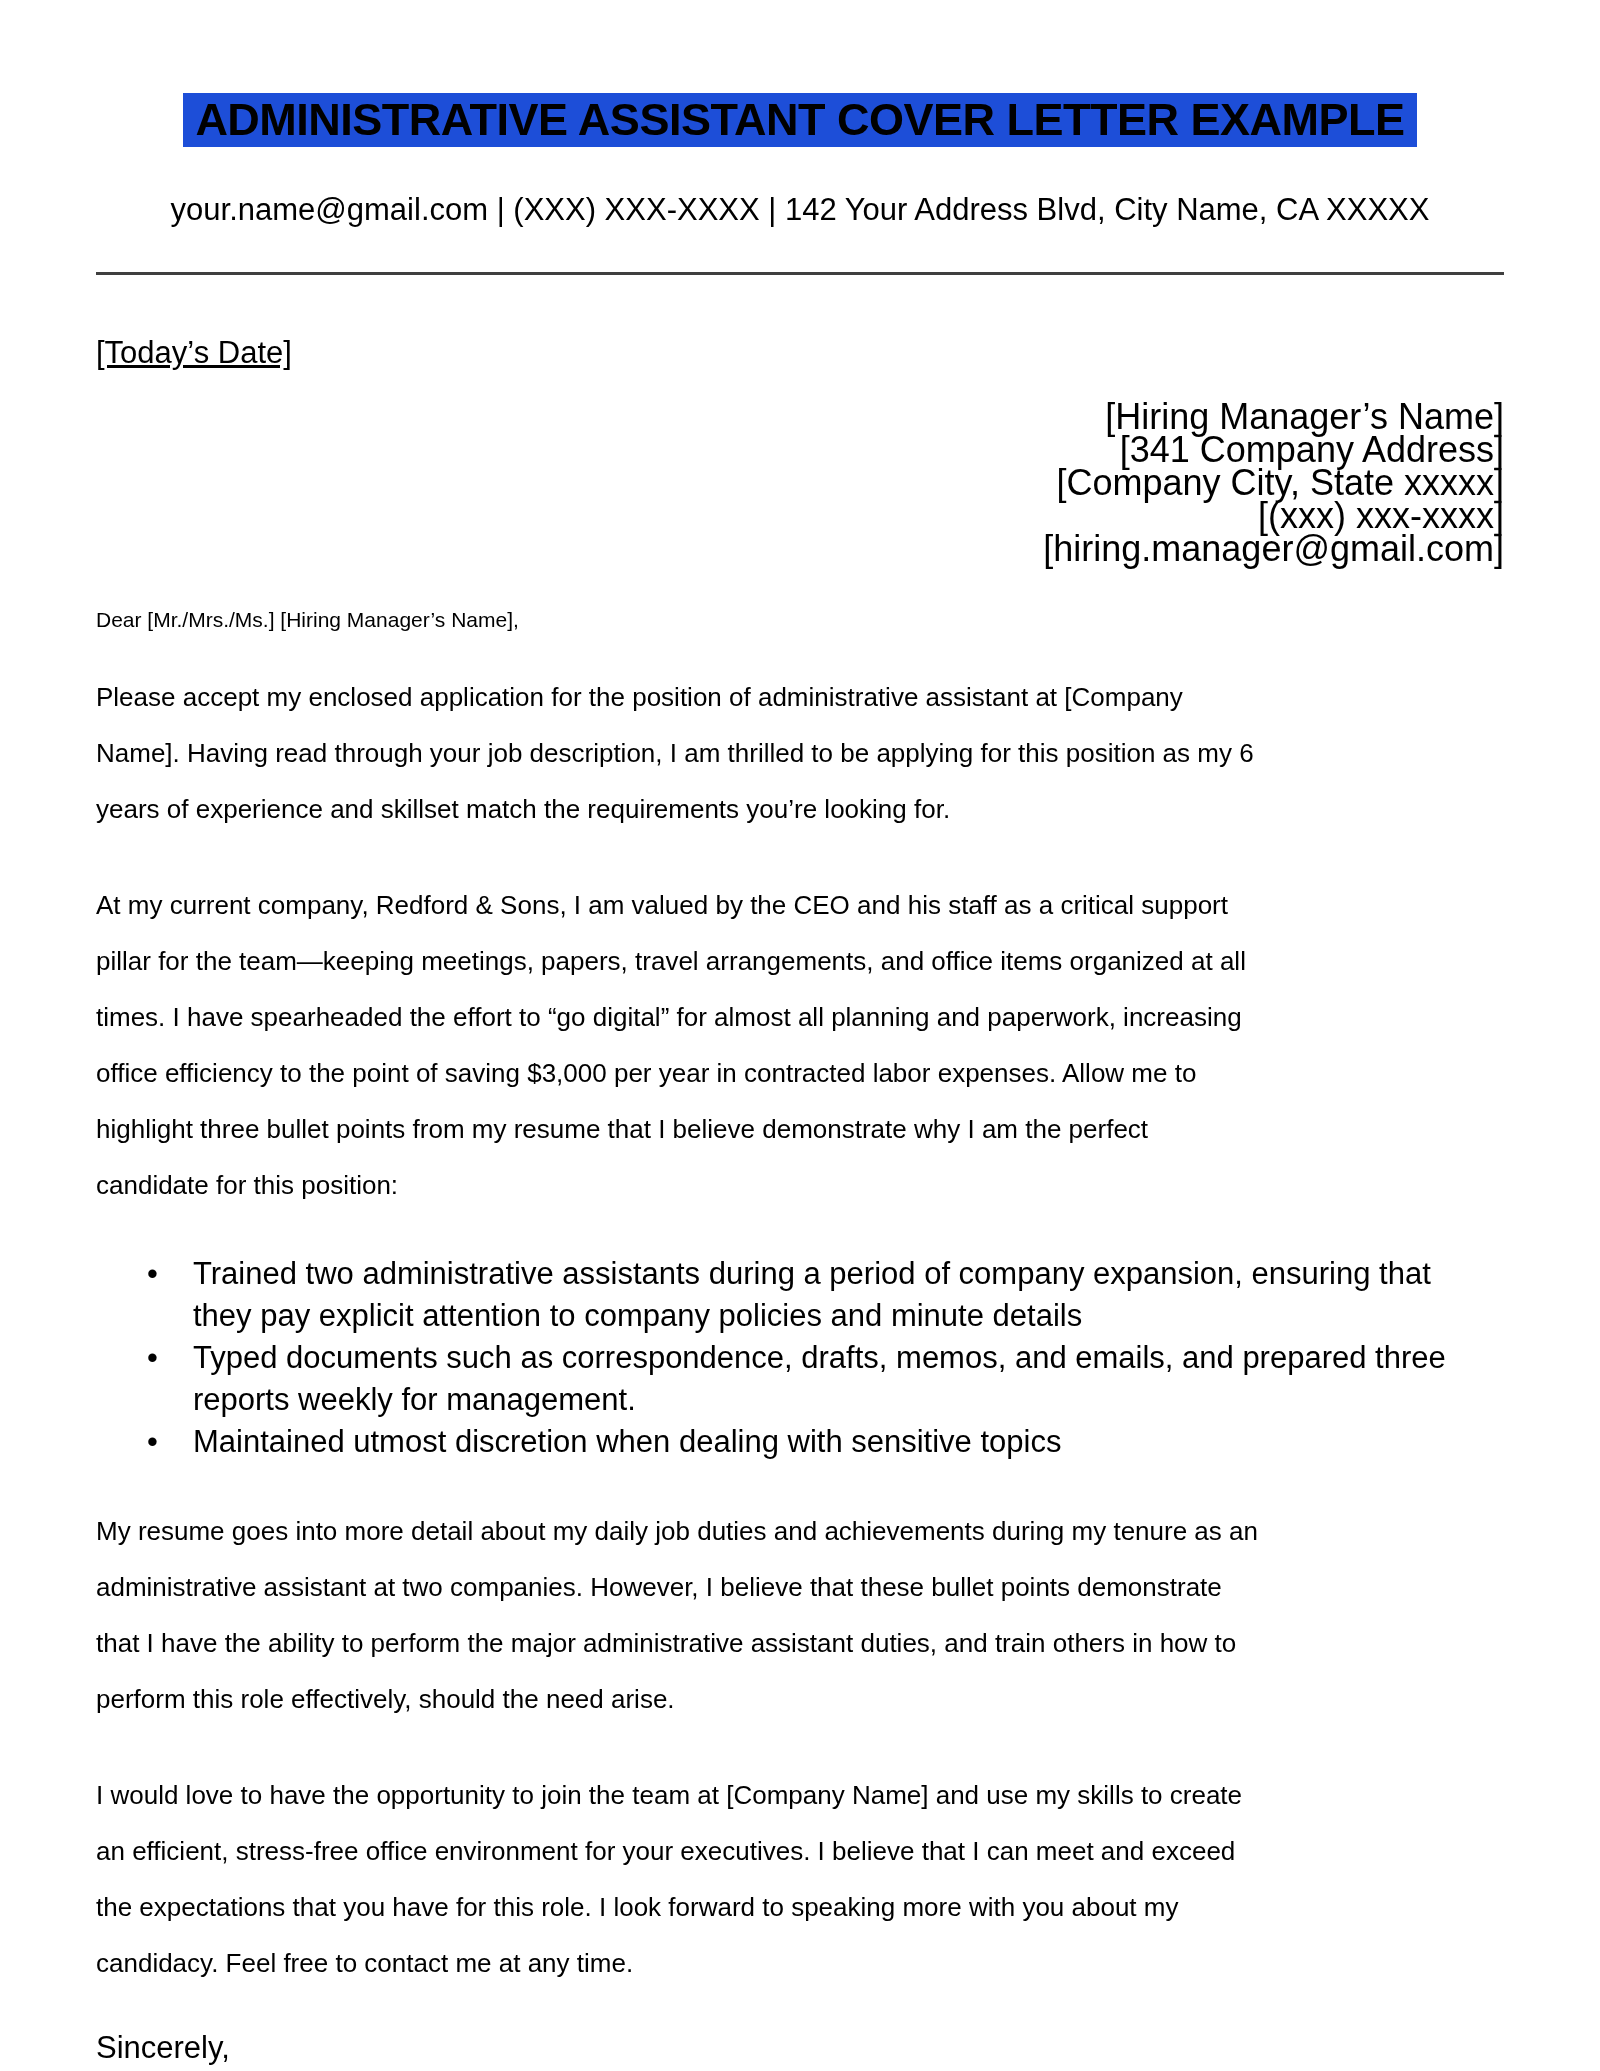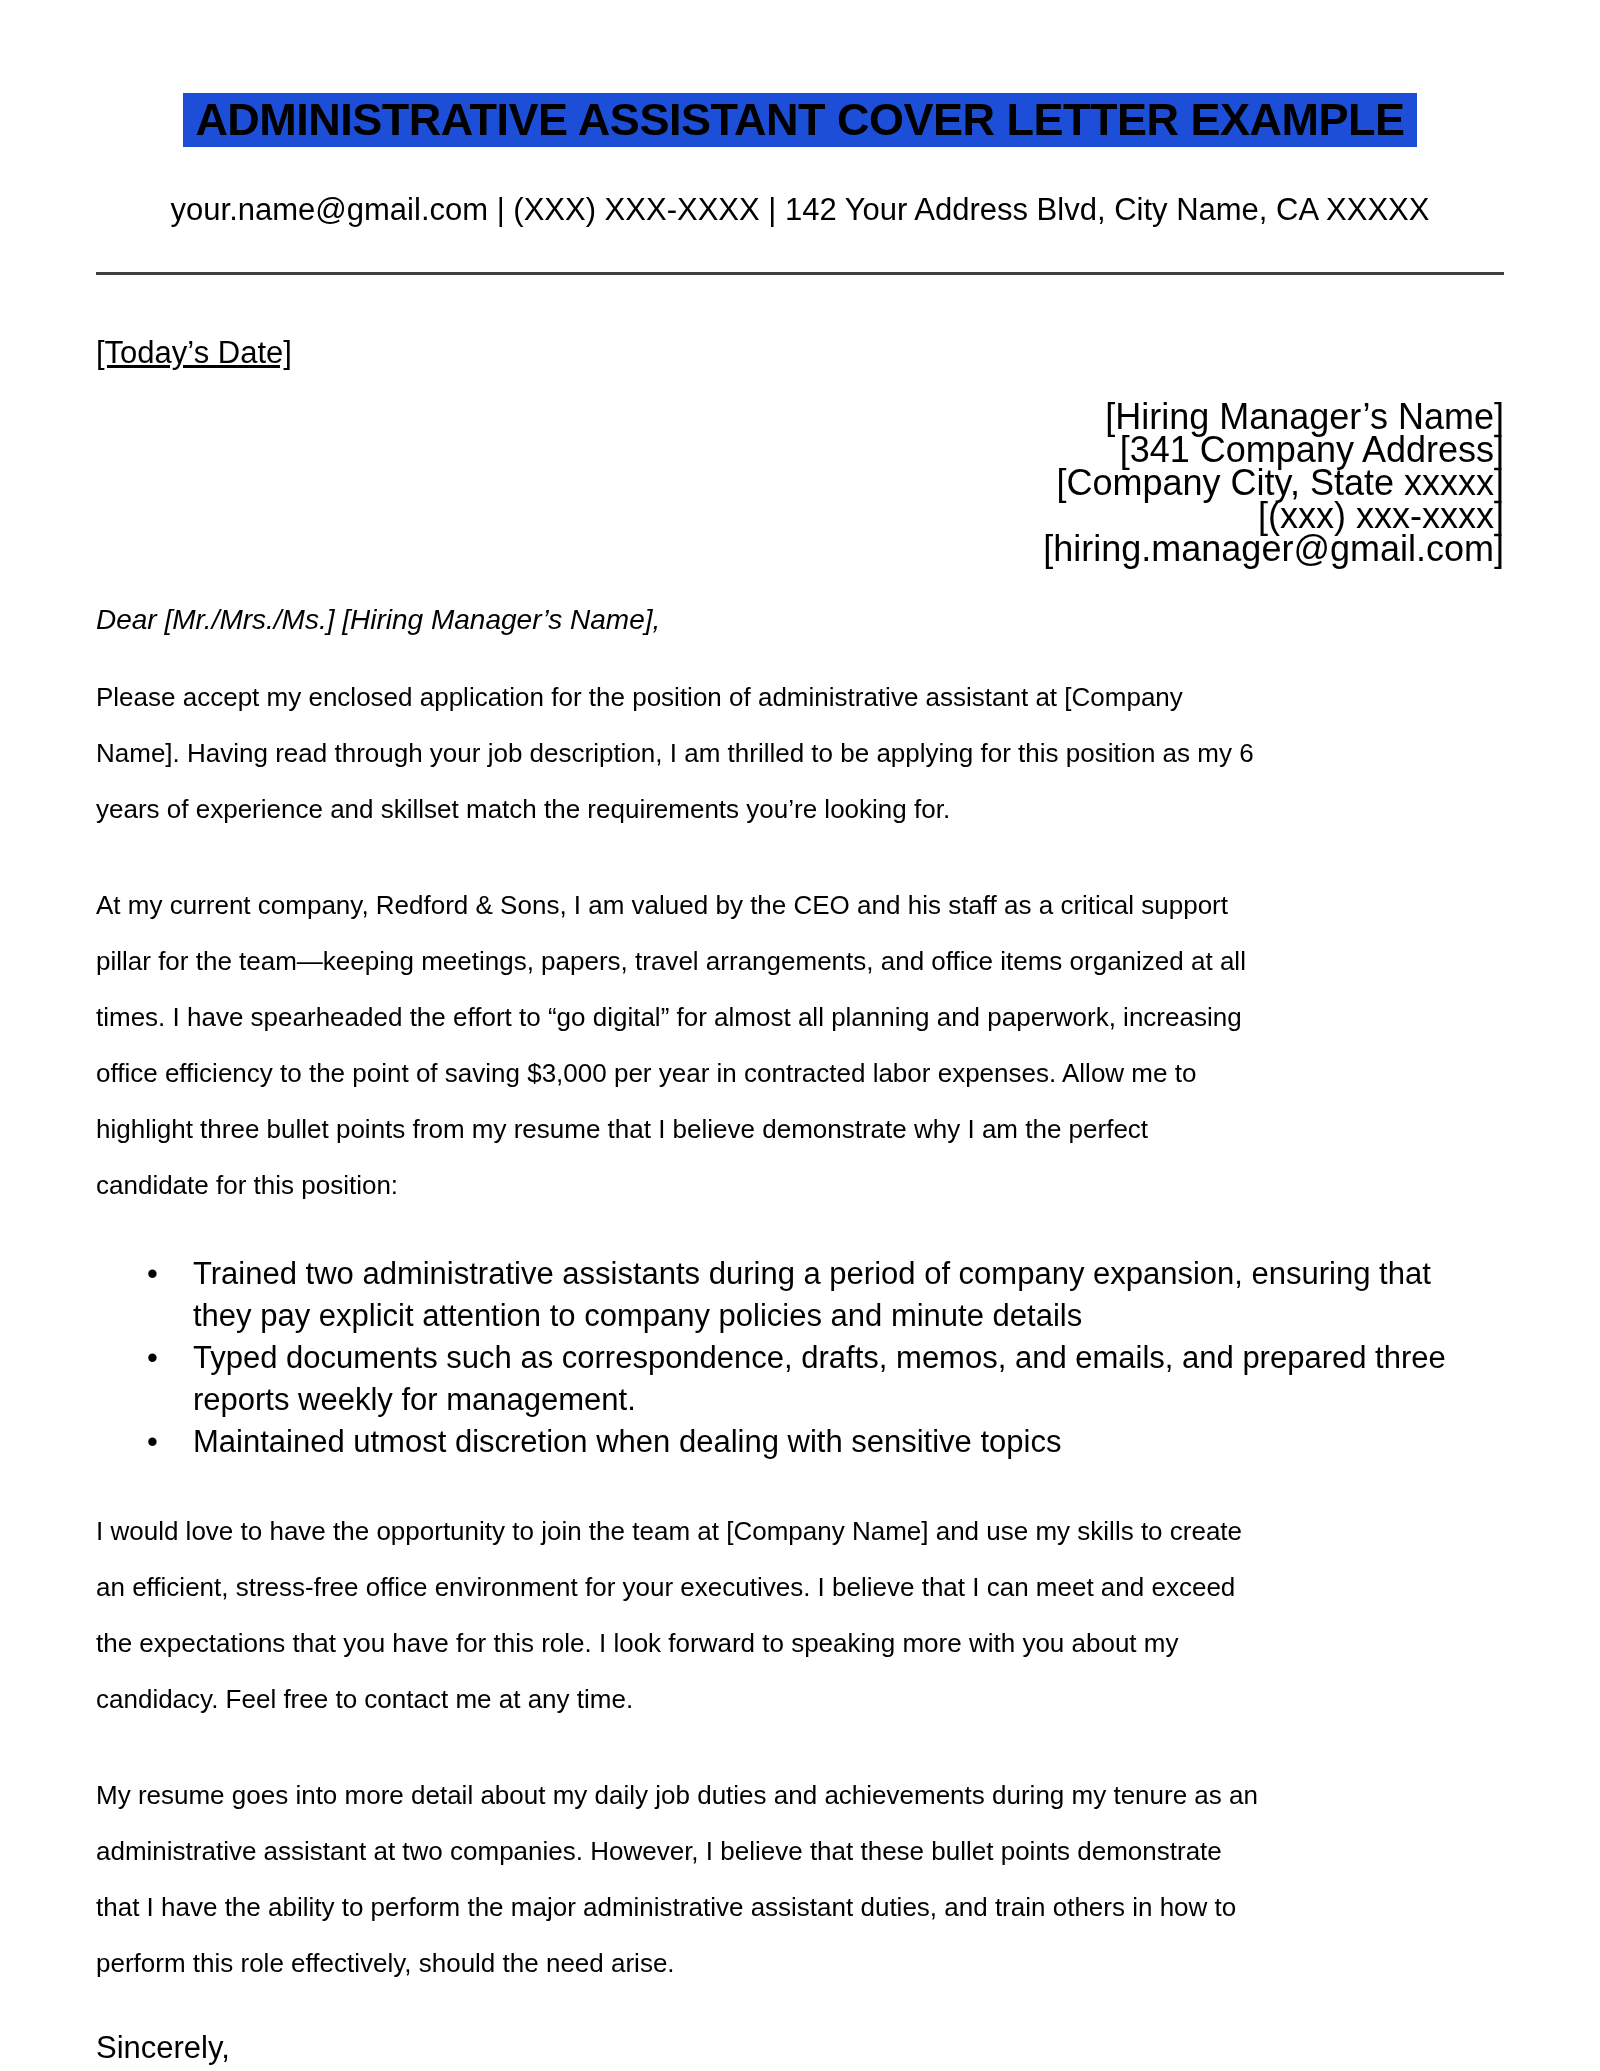--- a/index.html
+++ b/index.html
@@ -49,24 +49,23 @@
     text-decoration: underline;
   }
   .address-block {
     font-size: 36px;
     line-height: 33px;
     margin-top: 29px;
     white-space: pre;
     text-align: right;
   }
   .salutation {
-    font-size: 28px;
+    font-size: 21px;
     line-height: 36px;
     margin-top: 37px;
-    font-style: italic;
   }
   .para {
     font-size: 26px;
     line-height: 56px;
     margin: 40px 0 0 0;
     white-space: pre;
   }
   .para.first {
     margin-top: 31px;
   }
@@ -135,27 +134,27 @@
 candidate for this position:</p>
 
   <ul class="bullets">
     <li>Trained two administrative assistants during a period of company expansion, ensuring that
 they pay explicit attention to company policies and minute details</li>
     <li>Typed documents such as correspondence, drafts, memos, and emails, and prepared three
 reports weekly for management.</li>
     <li>Maintained utmost discretion when dealing with sensitive topics</li>
   </ul>
 
+  <p class="para">My resume goes into more detail about my daily job duties and achievements during my tenure as an
+administrative assistant at two companies. However, I believe that these bullet points demonstrate
+that I have the ability to perform the major administrative assistant duties, and train others in how to
+perform this role effectively, should the need arise.</p>
+
   <p class="para">I would love to have the opportunity to join the team at [Company Name] and use my skills to create
 an efficient, stress-free office environment for your executives. I believe that I can meet and exceed
 the expectations that you have for this role. I look forward to speaking more with you about my
 candidacy. Feel free to contact me at any time.</p>
-
-  <p class="para">My resume goes into more detail about my daily job duties and achievements during my tenure as an
-administrative assistant at two companies. However, I believe that these bullet points demonstrate
-that I have the ability to perform the major administrative assistant duties, and train others in how to
-perform this role effectively, should the need arise.</p>
 
   <div class="closing">Sincerely,</div>
 
   <div class="signature">[Your Your]</div>
 
 </div>
 
 </body></html>

